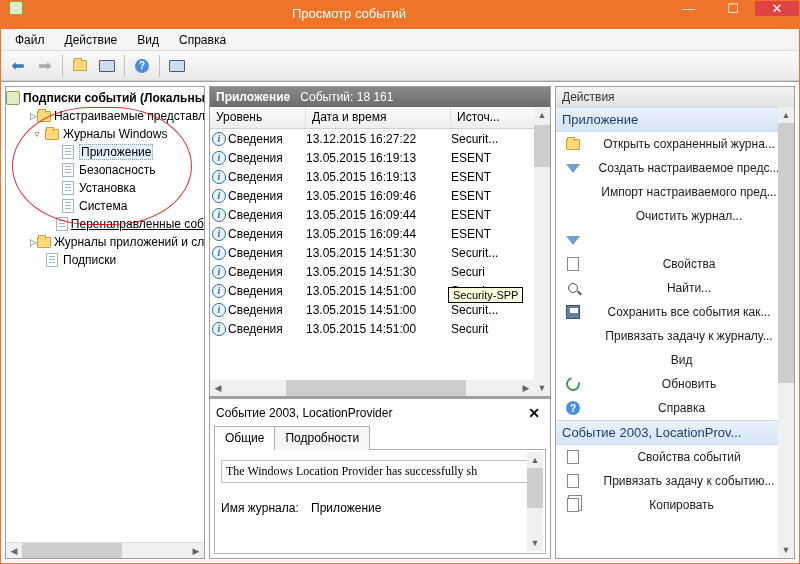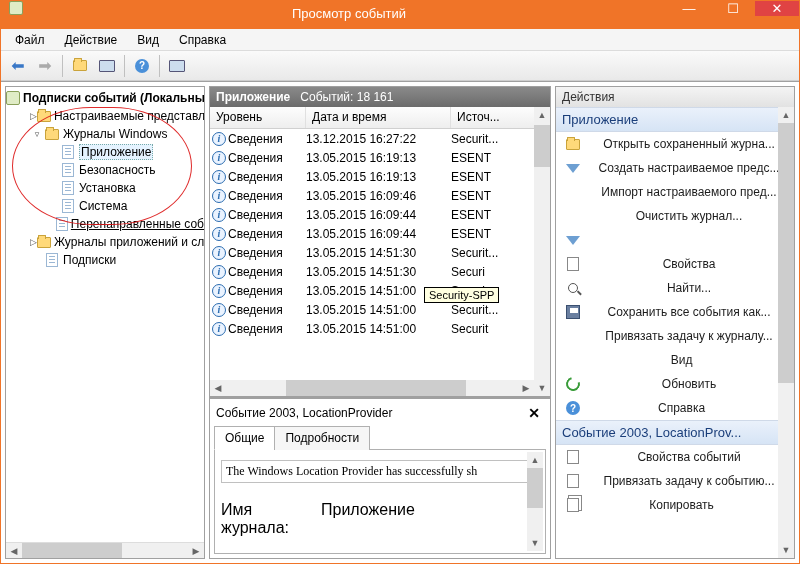--- a/index.html
+++ b/index.html
@@ -214,21 +214,21 @@
     position:relative;
   }
   .desc-box {
     border:1px solid #c0c0c0;
     padding:3px 4px;
     font-size:12px;
     white-space:nowrap;
     overflow:hidden;
     font-family:Liberation Serif, serif;
   }
-  .meta { margin-top:18px; font-size:16px; display:flex; gap:10px;}
+  .meta { margin-top:18px; font-size:12px; display:flex; }
   .meta .ml { width:90px; }
   .details-vscroll{
     position:absolute; right:2px; top:2px; bottom:2px; width:16px;
     background:#f0f0f0;
   }
   .details-vscroll .th{position:absolute;left:0;right:0;top:16px;height:40px;background:#cdcdcd;}
   .details-vscroll .arr{height:16px;width:16px;display:flex;align-items:center;justify-content:center;color:#666;font-size:9px;position:absolute;}
   .details-vscroll .arr.up{top:0;} .details-vscroll .arr.dn{bottom:0;}
   
   .actions-body {
@@ -259,21 +259,21 @@
   .act-item .ic { width:18px;height:18px;display:flex;align-items:center;justify-content:center;}
   .actions-vscroll{
     position:absolute; right:0; top:0; bottom:0; width:16px; background:#f0f0f0;
   }
   .actions-vscroll .th{position:absolute;left:0;right:0;top:16px;height:260px;background:#cdcdcd;}
   .actions-vscroll .arr{height:16px;width:16px;display:flex;align-items:center;justify-content:center;color:#666;font-size:9px;position:absolute;}
   .actions-vscroll .arr.up{top:0;} .actions-vscroll .arr.dn{bottom:0;}
   
   .tooltip {
     position:absolute;
-    left:424px; top:287px;
+    left:448px; top:287px;
     background:#ffffe1;
     border:1px solid #000;
     padding:1px 4px;
     font-size:11px;
     z-index:100;
   }
   
   .info-circle {
     width:14px;height:14px;border-radius:50%;
     border:1px solid #2b6cb0;

